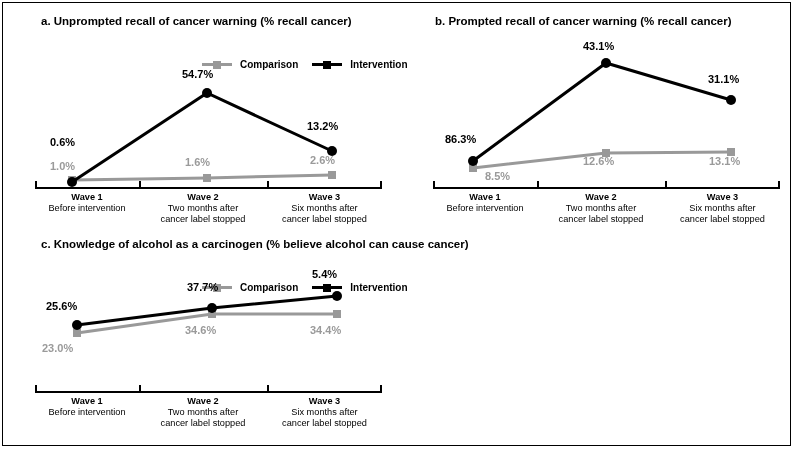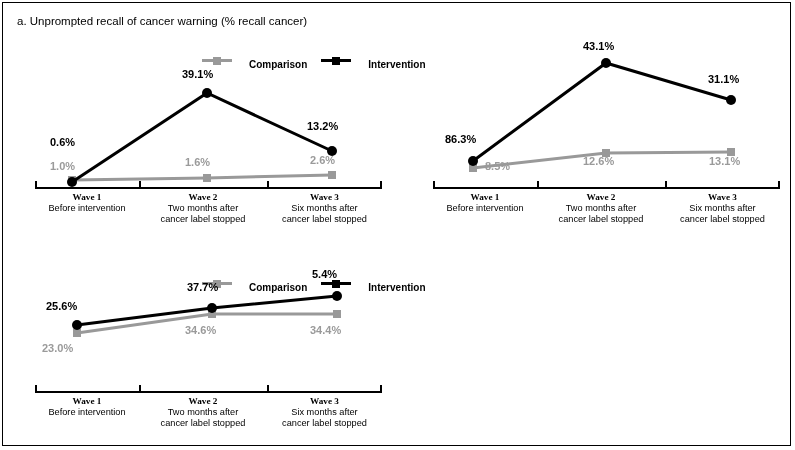--- a/index.html
+++ b/index.html
@@ -9,42 +9,43 @@
     font-family:"Liberation Sans", sans-serif;
     color:#000;
     overflow:hidden;
   }
   .frame{
     position:absolute;left:2px;top:2px;width:789px;height:444px;
     border:1px solid #000;box-sizing:border-box;
   }
   .panel{position:absolute;}
   .panel-title{
-    font-size:11.5px;font-weight:normal;color:#000;
+    font-size:11.5px;font-weight:bold;color:#000;
     white-space:nowrap;
+    margin-left:24px;
   }
   .plot{position:absolute;}
   svg{display:block;overflow:visible;}
   .legend{position:absolute;display:flex;align-items:center;gap:14px;}
-  .leg-item{display:flex;gap:17px;}
+  .leg-item{display:flex;align-items:center;gap:8px;}
   .leg-line{width:30px;height:3px;position:relative;}
   .leg-line.cmp{background:#999999;}
   .leg-line.int{background:#000000;}
   .leg-line .mk{
     position:absolute;left:11px;top:-2.5px;width:8px;height:8px;
   }
   .leg-line.cmp .mk{background:#999999;}
   .leg-line.int .mk{background:#000000;}
   .leg-label{font-size:10px;font-weight:bold;color:#000;}
   .axis-line{position:absolute;background:#000;height:2px;}
   .tick{position:absolute;background:#000;width:2px;}
   .xcat{
     position:absolute;text-align:center;font-size:9.2px;line-height:11px;
   }
-  .xcat .w{font-weight:bold;display:block;font-family:Liberation Serif, serif;}
+  .xcat .w{font-weight:bold;display:block;}
   .xcat .s{display:block;font-weight:normal;}
   .dlabel{
     position:absolute;font-size:11px;font-weight:bold;white-space:nowrap;
   }
   .dlabel.int{color:#000;}
   .dlabel.cmp{color:#9a9a9a;}
 </style>
 </head>
 <body>
 
@@ -78,21 +79,21 @@
         <rect x="311" y="156" width="8" height="8" fill="#999999"></rect>
 
         <polyline points="55,167 190,78 315,136" fill="none" stroke="#000000" stroke-width="3"></polyline>
         <circle cx="55" cy="167" r="5" fill="#000000"></circle>
         <circle cx="190" cy="78" r="5" fill="#000000"></circle>
         <circle cx="315" cy="136" r="5" fill="#000000"></circle>
       </svg>
     </div>
 
     <div class="dlabel int" style="left:33px;top:121px;">0.6%</div>
-    <div class="dlabel int" style="left:165px;top:53px;">39.1%</div>
+    <div class="dlabel int" style="left:165px;top:53px;">54.7%</div>
     <div class="dlabel int" style="left:290px;top:105px;">13.2%</div>
     <div class="dlabel cmp" style="left:33px;top:145px;">1.0%</div>
     <div class="dlabel cmp" style="left:168px;top:141px;">1.6%</div>
     <div class="dlabel cmp" style="left:293px;top:139px;">2.6%</div>
 
     <div class="axis-line" style="left:18px;top:172px;width:347px;"></div>
     <div class="tick" style="left:18px;top:166px;height:7px;"></div>
     <div class="tick" style="left:122px;top:166px;height:7px;"></div>
     <div class="tick" style="left:250px;top:166px;height:7px;"></div>
     <div class="tick" style="left:363px;top:166px;height:7px;"></div>
@@ -108,38 +109,39 @@
     </div>
     <div class="xcat" style="left:250px;top:177px;width:115px;">
       <span class="w">Wave 3</span>
       <span class="s" style="white-space:pre-line;">Six months after
 cancer label stopped</span>
     </div>
   </div>
 
   <div class="panel" style="left:408px;top:12px;width:375px;height:215px;">
 
+    <div class="panel-title" style="position:absolute;left:0;top:0;">b. Prompted recall of cancer warning (% recall cancer)</div>
 
     <div class="plot" style="left:0;top:0;width:375px;height:175px;">
       <svg width="375" height="175">
         <polyline points="62,153 195,138 320,137" fill="none" stroke="#999999" stroke-width="3"></polyline>
         <rect x="58" y="149" width="8" height="8" fill="#999999"></rect>
         <rect x="191" y="134" width="8" height="8" fill="#999999"></rect>
         <rect x="316" y="133" width="8" height="8" fill="#999999"></rect>
         <polyline points="62,146 195,48 320,85" fill="none" stroke="#000000" stroke-width="3"></polyline>
         <circle cx="62" cy="146" r="5" fill="#000000"></circle>
         <circle cx="195" cy="48" r="5" fill="#000000"></circle>
         <circle cx="320" cy="85" r="5" fill="#000000"></circle>
       </svg>
     </div>
 
     <div class="dlabel int" style="left:34px;top:118px;">86.3%</div>
     <div class="dlabel int" style="left:172px;top:25px;">43.1%</div>
     <div class="dlabel int" style="left:297px;top:58px;">31.1%</div>
-    <div class="dlabel cmp" style="left:42px;top:145px;padding-left:32px;">8.5%</div>
+    <div class="dlabel cmp" style="left:42px;top:155px;padding-left:32px;">8.5%</div>
     <div class="dlabel cmp" style="left:172px;top:140px;">12.6%</div>
     <div class="dlabel cmp" style="left:298px;top:140px;">13.1%</div>
 
     <div class="axis-line" style="left:22px;top:172px;width:347px;"></div>
     <div class="tick" style="left:22px;top:166px;height:7px;"></div>
     <div class="tick" style="left:126px;top:166px;height:7px;"></div>
     <div class="tick" style="left:254px;top:166px;height:7px;"></div>
     <div class="tick" style="left:367px;top:166px;height:7px;"></div>
 
     <div class="xcat" style="left:22px;top:177px;width:104px;">
@@ -153,20 +155,21 @@
     </div>
     <div class="xcat" style="left:254px;top:177px;width:115px;">
       <span class="w">Wave 3</span>
       <span class="s" style="white-space:pre-line;">Six months after
 cancer label stopped</span>
     </div>
   </div>
 
   <div class="panel" style="left:14px;top:235px;width:520px;height:200px;">
 
+    <div class="panel-title" style="position:absolute;left:0;top:0;">c. Knowledge of alcohol as a carcinogen (% believe alcohol can cause cancer)</div>
 
     <div class="legend" style="left:185px;top:44px;">
       <div class="leg-item">
         <span class="leg-line cmp">
             <i class="mk"></i>
           </span>
         <span class="leg-label">Comparison</span>
       </div>
       <div class="leg-item">
         <span class="leg-line int">

